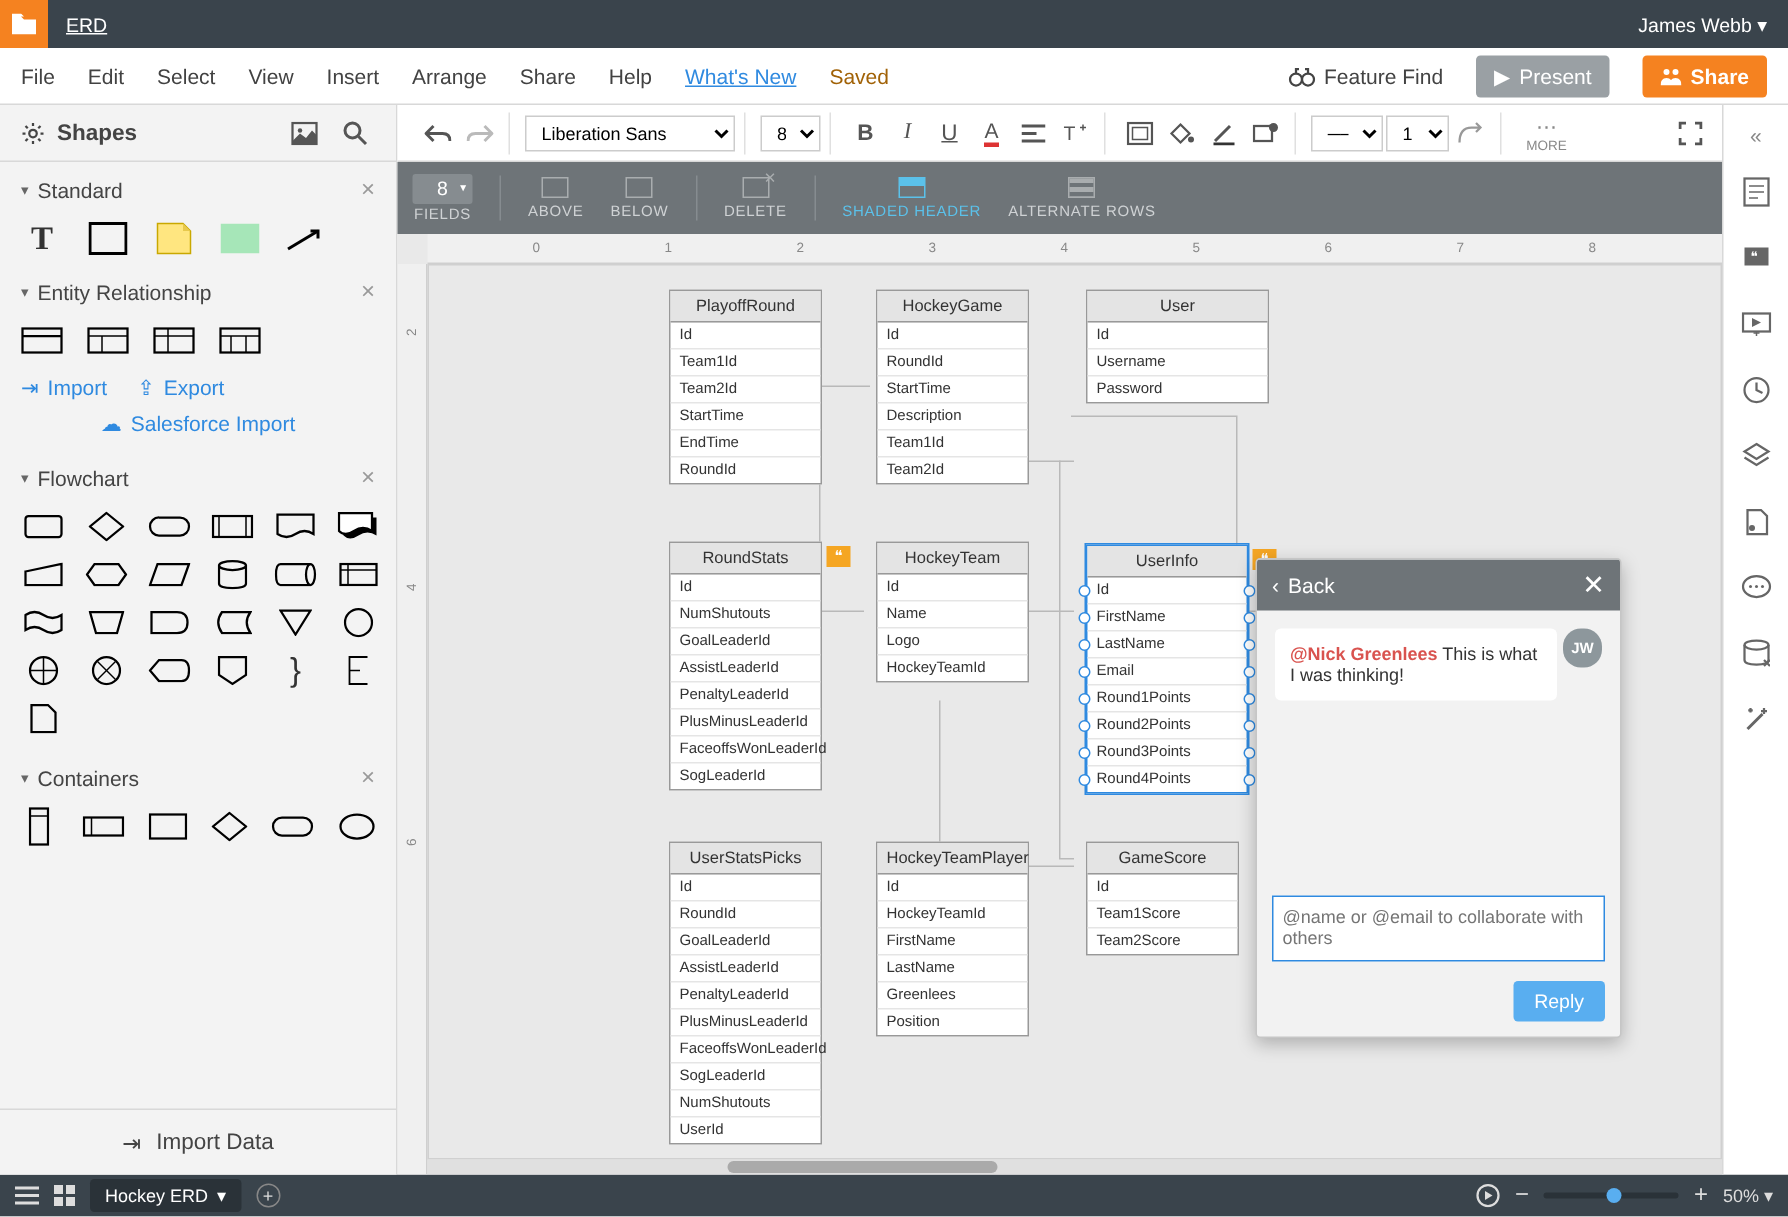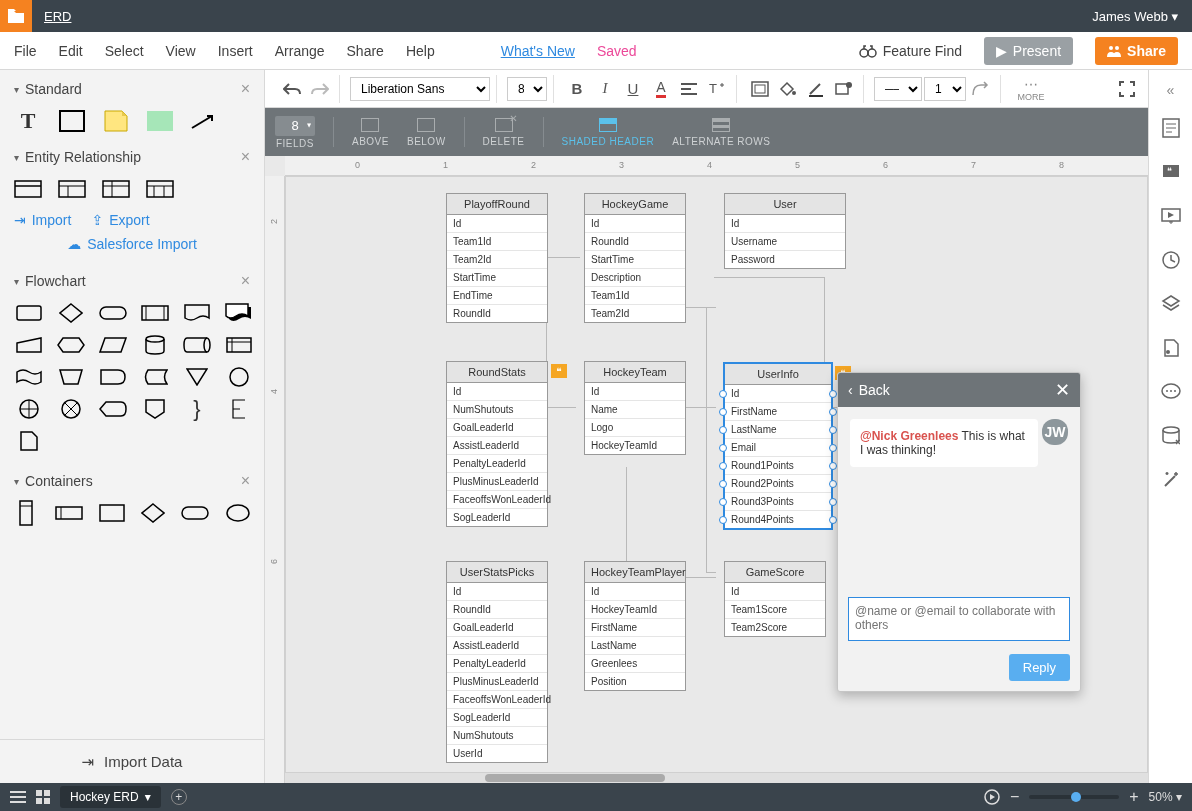--- a/index.html
+++ b/index.html
@@ -8,22 +8,22 @@
 
 .titlebar { height: 32px; background: #3a444c; color: #fff; display: flex; align-items: center; }
 .titlebar .folder-icon { width: 32px; height: 32px; background: #f58220; display: flex; align-items: center; justify-content: center; }
 .titlebar .doc-title { padding: 0 12px; font-size: 13px; text-decoration: underline; }
 .titlebar .spacer { flex: 1; }
 .titlebar .user { padding: 0 14px; font-size: 13px; }
 
 
 .menubar { height: 38px; background: #fff; border-bottom: 1px solid #d8d8d8; display: flex; align-items: center; padding: 0 14px; gap: 22px; }
 .menubar .menu-item { font-size: 14px; color: #424242; cursor: pointer; }
-.menubar .menu-item.link { color: #2f8ae0; text-decoration: underline; margin-left: 44px; }
-.menubar .menu-item.muted { color: #ec4899; }
+.menubar .menu-item.link { color: #2f8ae0; text-decoration: underline; }
+.menubar .menu-item.muted { color: #a16207; }
 .menubar .spacer { flex: 1; }
 .menubar .feat-find { display: flex; align-items: center; gap: 6px; font-size: 14px; color: #424242; }
 .btn-present { background: #9aa0a4; color: #fff; padding: 6px 12px; border-radius: 3px; display: flex; align-items: center; gap: 6px; font-size: 14px; }
 .btn-share { background: #f58220; color: #fff; padding: 6px 12px; border-radius: 3px; display: flex; align-items: center; gap: 6px; font-size: 14px; font-weight: 600; }
 
 
 .main-area { display: flex; height: calc(811px - 32px - 38px - 28px); }
 
 
 .shapes-panel { width: 265px; background: #f3f3f3; border-right: 1px solid #d8d8d8; display: flex; flex-direction: column; }
@@ -112,21 +112,21 @@
 .comment-panel .cp-head .spacer { flex: 1; }
 .comment-panel .cp-head .x { font-size: 18px; cursor: pointer; }
 .comment-panel .cp-sub { height: 36px; display: flex; align-items: center; padding: 0 12px; border-bottom: 1px solid #ddd; }
 .comment-panel .cp-sub .pin { color: #aaa; font-size: 16px; }
 .comment-panel .cp-sub .spacer { flex: 1; }
 .comment-panel .cp-sub .resolve { color: #2f8ae0; font-size: 13px; }
 .comment-panel .cp-body { padding: 12px; min-height: 180px; }
 .comment-row { display: flex; gap: 4px; }
 .comment-bubble { background: #fff; border-radius: 4px; padding: 10px; font-size: 12px; flex: 1; }
 .comment-bubble .mention { color: #d9534f; font-weight: 600; }
-.avatar { width: 26px; height: 26px; background: #8d979c; color: #fff; display: flex; align-items: center; justify-content: center; font-size: 14px; border-radius: 12px; font-weight: 600; }
+.avatar { width: 26px; height: 26px; background: #8d979c; color: #fff; display: flex; align-items: center; justify-content: center; font-size: 10px; border-radius: 12px; font-weight: 600; }
 .comment-panel .cp-input { padding: 10px; }
 .comment-panel textarea { width: 100%; height: 44px; border: 1px solid #2f8ae0; padding: 6px; font-size: 12px; resize: none; font-family: inherit; background: #fff; }
 .comment-panel .cp-actions { display: flex; justify-content: flex-end; padding: 0 10px 10px; }
 .reply-btn { background: #59aef0; color: #fff; padding: 6px 14px; border: none; border-radius: 3px; font-size: 13px; }
 
 
 .footer { height: 28px; background: #3a444c; color: #ddd; display: flex; align-items: center; padding: 0 10px; gap: 10px; font-size: 12px; }
 .footer .page-tab { background: #2a3238; padding: 4px 10px; border-radius: 3px; display: flex; align-items: center; gap: 6px; color: #fff; }
 .footer .spacer { flex: 1; }
 .footer .zoom-slider { width: 90px; height: 4px; background: #2a3238; position: relative; border-radius: 2px; }
@@ -182,20 +182,43 @@
           <path d="M0 12 Q0 7 4 7 Q8 7 8 12 M6 12 Q6 7 10 7 Q14 7 14 12" fill="#fff"></path>
         </svg>
     </span>
     <span>Share</span>
   </div>
 </div>
 
 <div class="main-area">
 
   <div class="shapes-panel">
+    <div class="shapes-header">
+      <span>
+        <svg width="16" height="16" viewBox="0 0 16 16">
+            <circle cx="8" cy="8" r="2.5" fill="none" stroke="#444" stroke-width="1.5"></circle>
+            <path d="M8 1 L8 3 M8 13 L8 15 M1 8 L3 8 M13 8 L15 8 M3 3 L4.5 4.5 M11.5 11.5 L13 13 M3 13 L4.5 11.5 M11.5 4.5 L13 3" stroke="#444" stroke-width="1.5"></path>
+          </svg>
+      </span>
+      <span>Shapes</span>
+      <div class="spacer"></div>
+      <div class="icon-btn">
+        <svg width="18" height="16" viewBox="0 0 18 16">
+            <rect x="1" y="1" width="16" height="14" fill="none" stroke="#555" stroke-width="1.5"></rect>
+            <circle cx="6" cy="6" r="1.5" fill="#555"></circle>
+            <path d="M1 13 L6 8 L10 11 L14 6 L17 9 L17 15 L1 15 Z" fill="#555"></path>
+          </svg>
+      </div>
+      <div class="icon-btn">
+        <svg width="18" height="18" viewBox="0 0 18 18">
+            <circle cx="7" cy="7" r="5" fill="none" stroke="#555" stroke-width="2"></circle>
+            <line x1="11" y1="11" x2="16" y2="16" stroke="#555" stroke-width="2"></line>
+          </svg>
+      </div>
+    </div>
     <div class="shapes-scroll">
 
       <div class="section-head">
         <span class="caret">▾</span>
         <span>Standard</span>
         <div class="spacer"></div>
         <span class="x">×</span>
       </div>
       <div class="shape-row">
         <div class="s">

